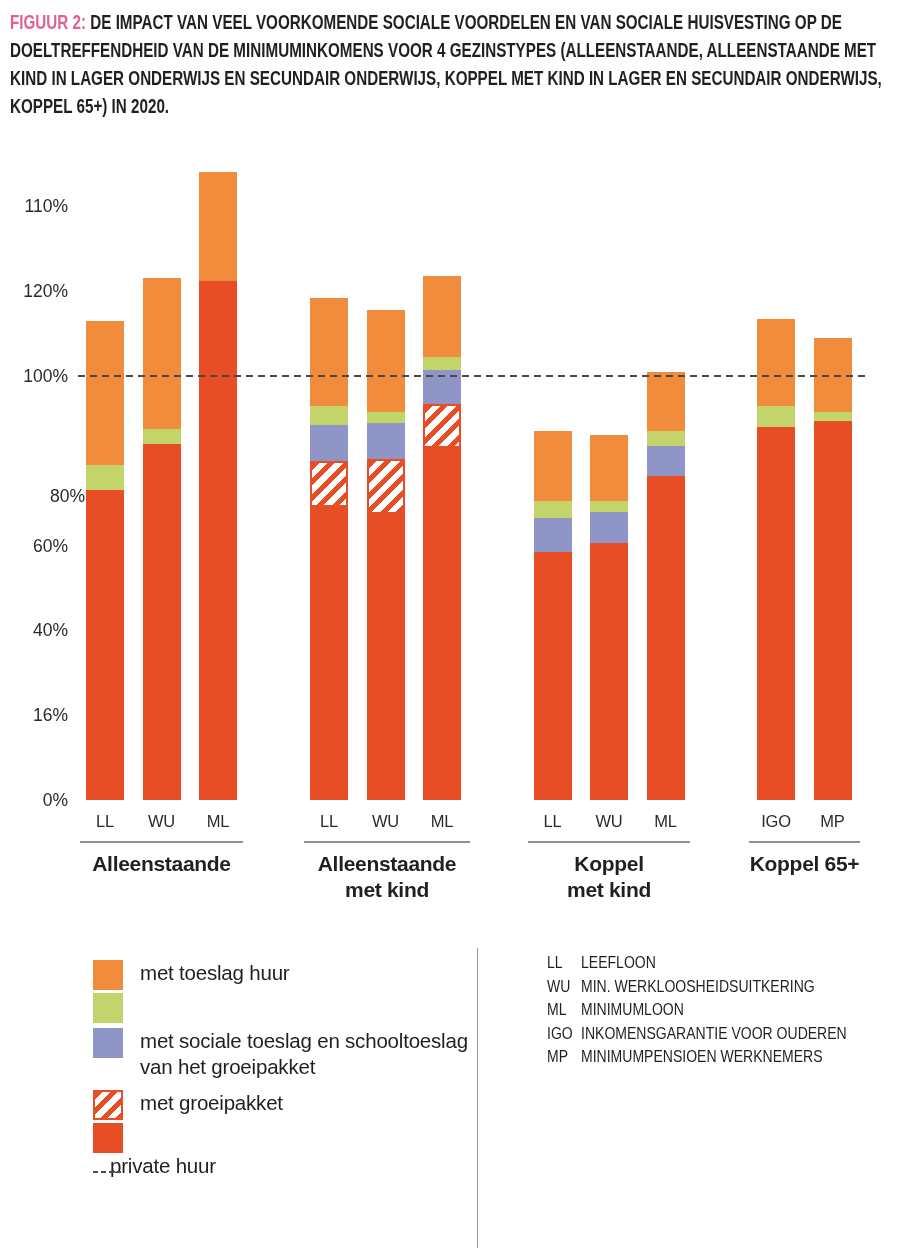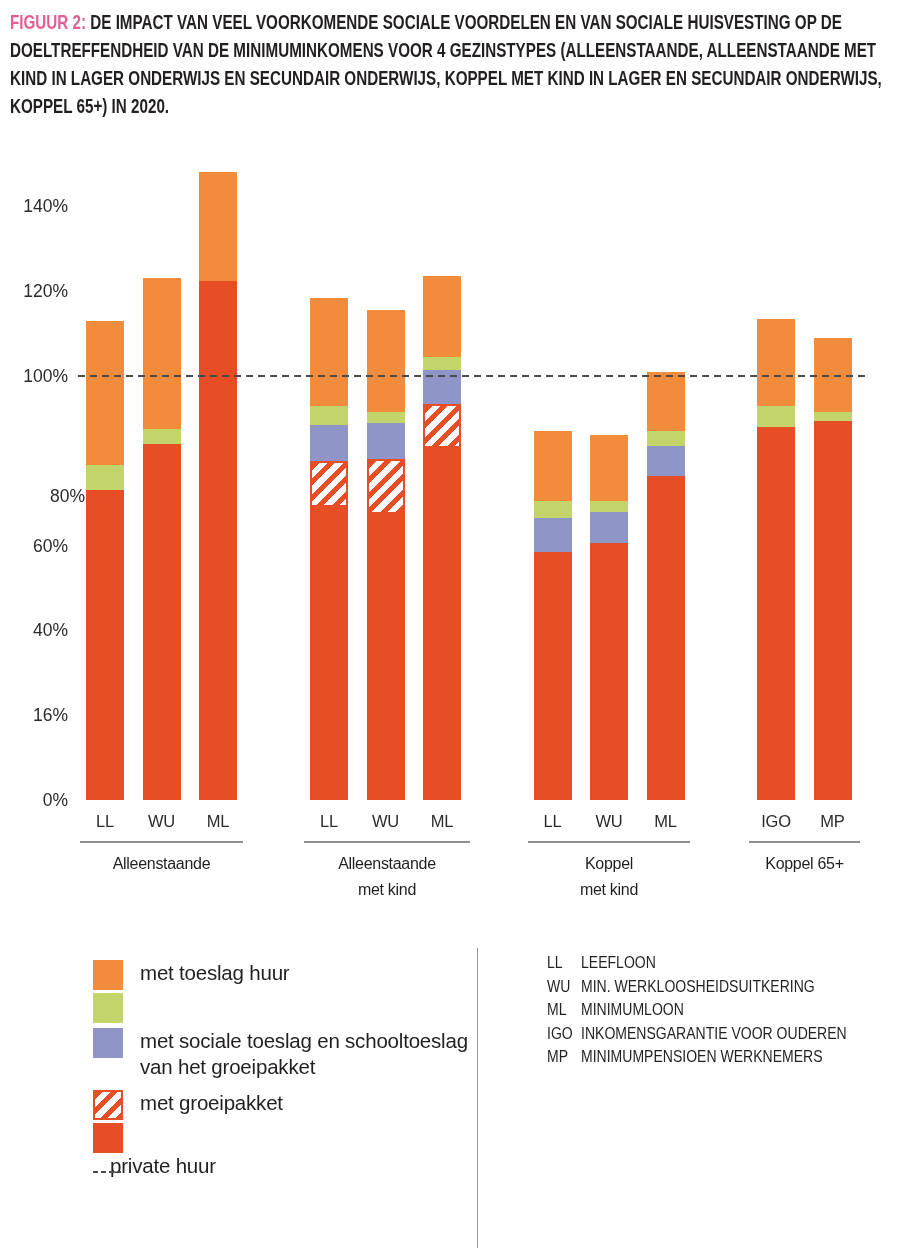--- a/index.html
+++ b/index.html
@@ -13,21 +13,21 @@
   
   .ytick{position:absolute;width:60px;text-align:right;font-size:17.5px;line-height:22px;color:#2b2b2b;}
   .barlabel{position:absolute;width:38px;text-align:center;font-size:16.5px;color:#2b2b2b;letter-spacing:-0.2px;}
   .bar{position:absolute;width:38px;display:flex;flex-direction:column-reverse;z-index:2;}
   .seg{width:100%;box-sizing:border-box;}
   .seg.hatch{background:repeating-linear-gradient(135deg,#E74E26 0 5px,#ffffff 5px 11px);
              border:2px solid #E74E26;}
   .refline{position:absolute;height:2px;z-index:3;
            background:repeating-linear-gradient(90deg,#4a4a4a 0 7px,transparent 7px 12px);}
   .groupline{position:absolute;height:2px;background:#8f8f8f;}
-  .grouplabel{position:absolute;width:220px;text-align:center;font-weight:400;font-size:16px;
+  .grouplabel{position:absolute;width:220px;text-align:center;font-weight:700;font-size:21px;
               line-height:26px;color:#231F20;white-space:pre-line;letter-spacing:-0.3px;}
   
   .legend-item{position:absolute;display:flex;align-items:flex-start;}
   .swatch{width:30px;height:30px;flex:0 0 30px;}
   .swatch.hatch{background:repeating-linear-gradient(135deg,#E74E26 0 5px,#ffffff 5px 11px);
                 box-sizing:border-box;border:2.5px solid #E74E26;}
   .swatch.dash{height:30px;background:none;position:relative;}
   .swatch.dash::after{content:"";position:absolute;left:0;top:11px;width:28px;height:2px;
                 background:repeating-linear-gradient(90deg,#4a4a4a 0 5px,transparent 5px 8px);}
   .legend-text{margin-left:17px;font-size:20.5px;line-height:26px;color:#231F20;white-space:pre-line;letter-spacing:-0.2px;}
@@ -43,21 +43,21 @@
 <div id="page">
   <div id="title"><span class="pink">FIGUUR 2:</span><span> DE IMPACT VAN VEEL VOORKOMENDE SOCIALE VOORDELEN EN VAN SOCIALE HUISVESTING OP DE DOELTREFFENDHEID VAN DE MINIMUMINKOMENS VOOR 4 GEZINSTYPES (ALLEENSTAANDE, ALLEENSTAANDE MET KIND IN LAGER ONDERWIJS EN SECUNDAIR ONDERWIJS, KOPPEL MET KIND IN LAGER EN SECUNDAIR ONDERWIJS, KOPPEL 65+) IN 2020.</span></div>
   <div id="chart">
       <div class="ytick" style="left: 8px; top: 789px;">0%</div>
       <div class="ytick" style="left: 8px; top: 704.2px;">16%</div>
       <div class="ytick" style="left: 8px; top: 619.4px;">40%</div>
       <div class="ytick" style="left: 8px; top: 534.6px;">60%</div>
       <div class="ytick" style="left: 25px; top: 449.8px; margin-top: 35px;">80%</div>
       <div class="ytick" style="left: 8px; top: 365px;">100%</div>
       <div class="ytick" style="left: 8px; top: 280.2px;">120%</div>
-      <div class="ytick" style="left: 8px; top: 195.4px;">140%</div>
+      <div class="ytick" style="left: 8px; top: 195.4px;">110%</div>
       <div class="bar" style="left: 86px; top: 320.88px; height: 479.12px;">
         <div class="seg" style="height: 309.52px; background: rgb(231, 78, 38);"></div>
         <div class="seg" style="height: 25.44px; background: rgb(195, 212, 106);"></div>
         <div class="seg" style="height: 144.16px; background: rgb(240, 140, 60);"></div>
       </div>
       <div class="barlabel" style="left: 86px; top: 812px;">LL</div>
       <div class="bar" style="left: 142.5px; top: 278.48px; height: 521.52px;">
         <div class="seg" style="height: 356.16px; background: rgb(231, 78, 38);"></div>
         <div class="seg" style="height: 14.84px; background: rgb(195, 212, 106);"></div>
         <div class="seg" style="height: 150.52px; background: rgb(240, 140, 60);"></div>

